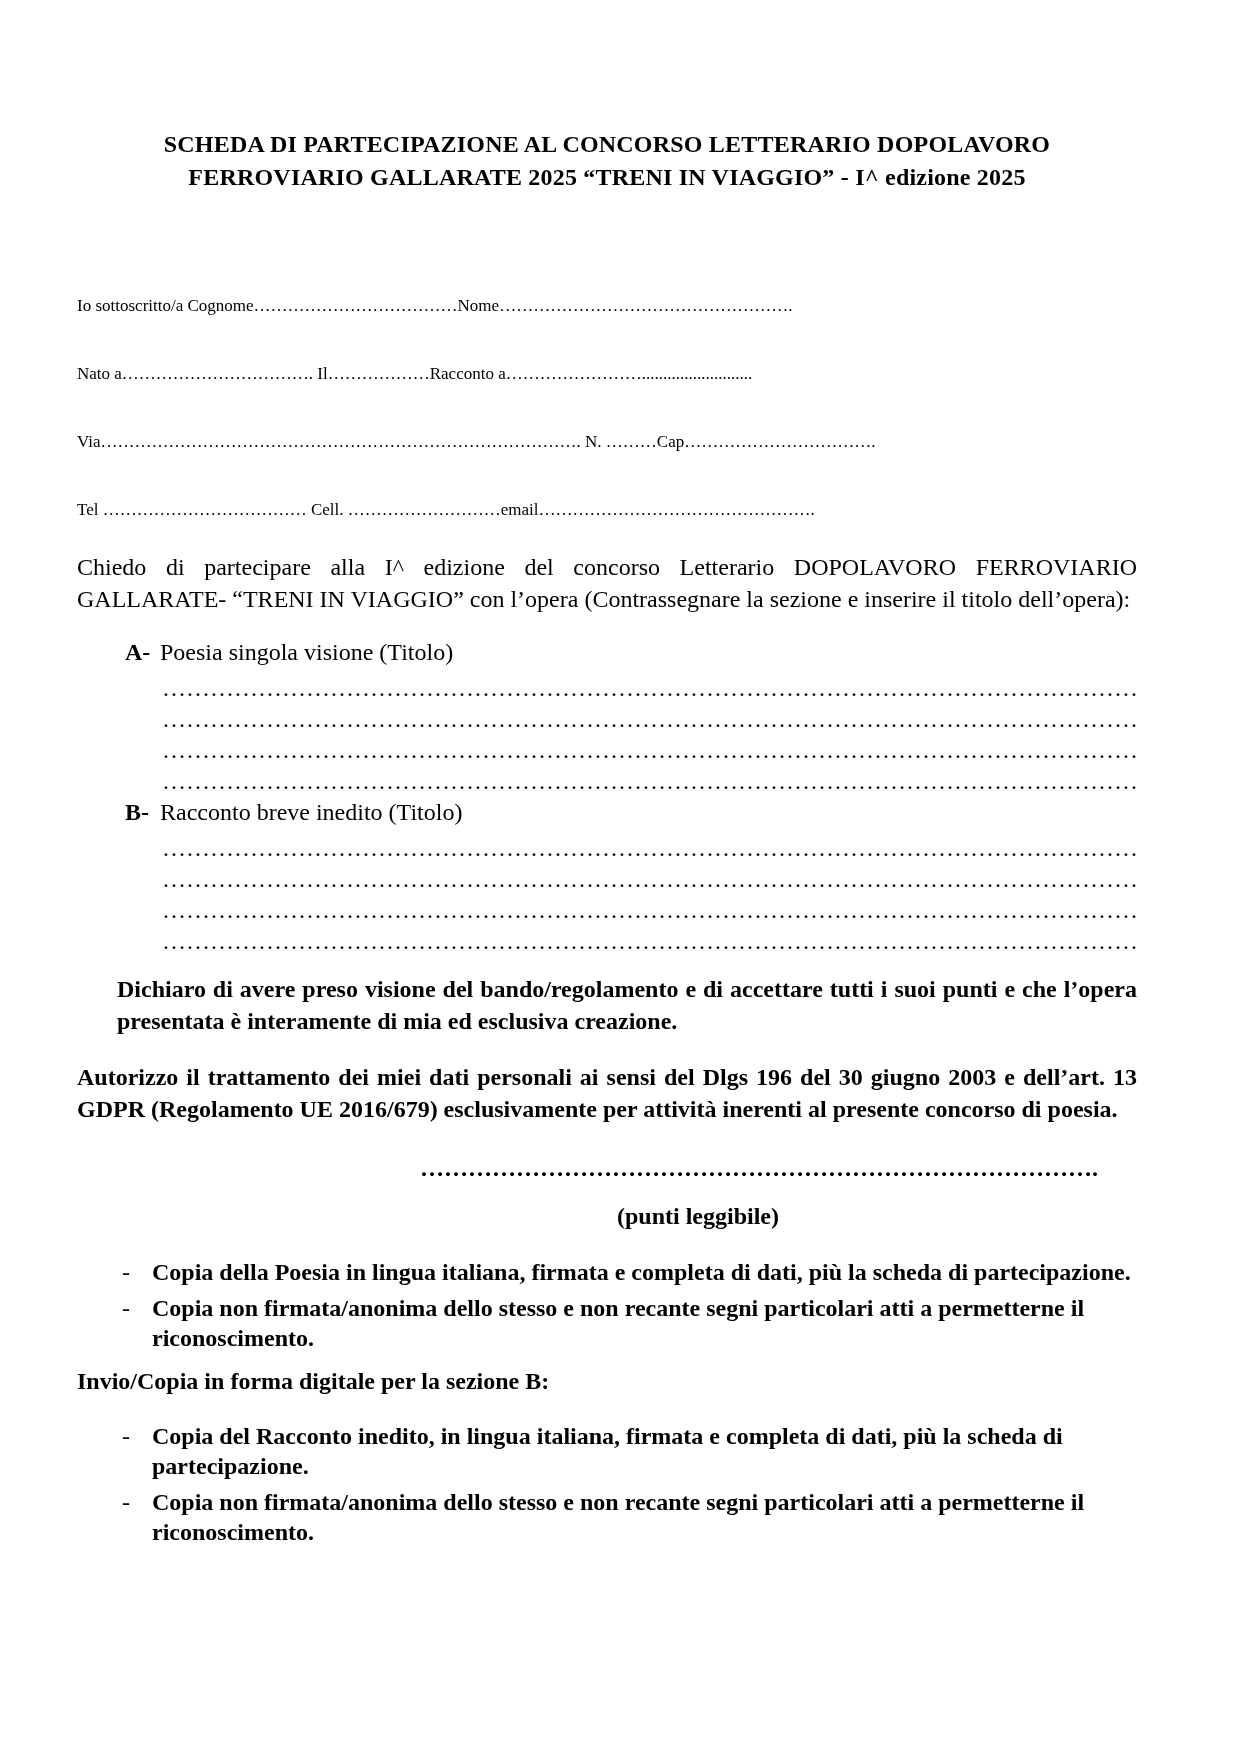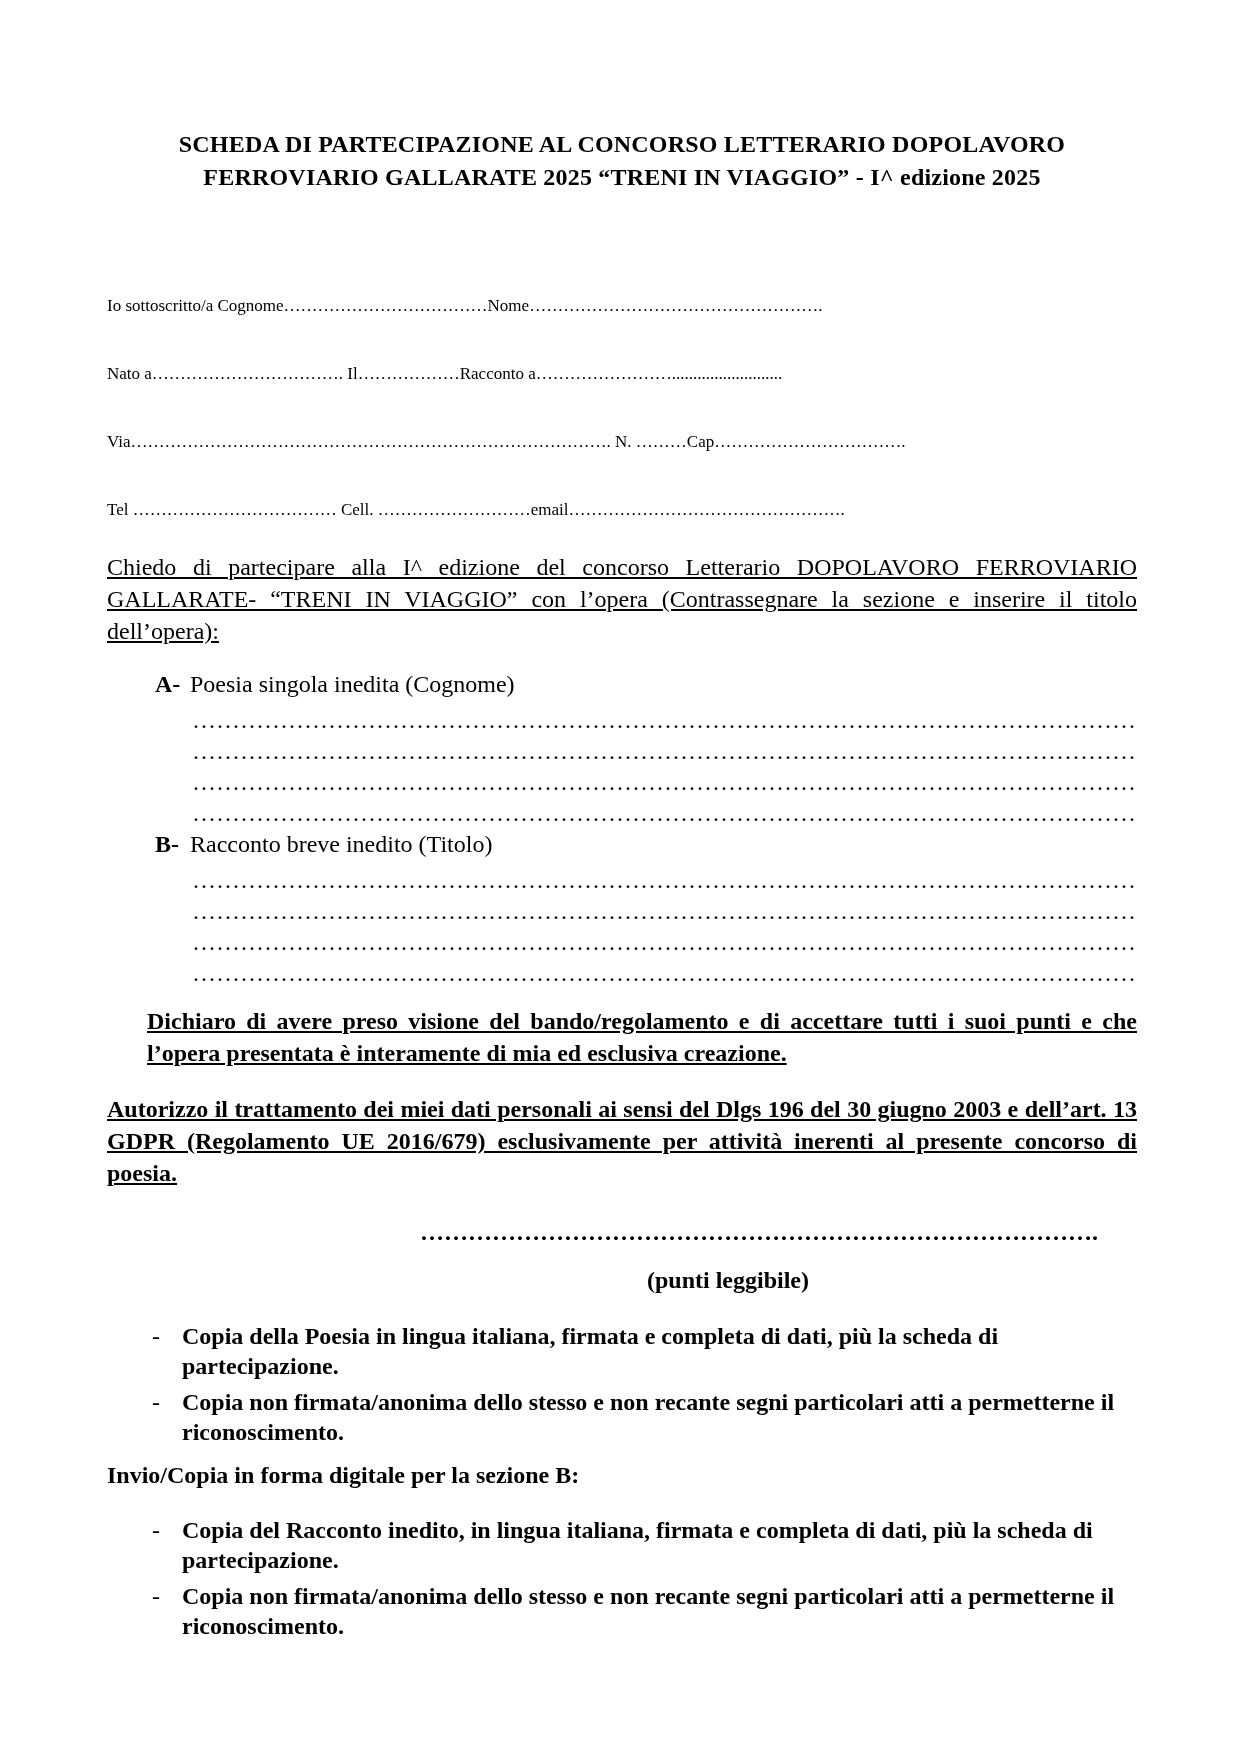--- a/index.html
+++ b/index.html
@@ -7,21 +7,21 @@
   body {
     width: 1239px;
     min-height: 1754px;
     background: #ffffff;
     color: #000000;
     font-family: "Liberation Serif", "DejaVu Serif", serif;
   }
   .page {
     width: 1239px;
     min-height: 1754px;
-    padding: 128px 102px 40px 107px;
+    padding: 128px 102px 40px 77px;
   }
   .doc-title {
     font-size: 24px;
     font-weight: 700;
     line-height: 33px;
     text-align: center;
     letter-spacing: 0.2px;
   }
   .form-lines { margin-top: 99px; }
   .form-line {
@@ -30,21 +30,20 @@
     white-space: nowrap;
     overflow: hidden;
     margin-bottom: 27px;
     margin-top: 42px;
   }
   .para {
     font-size: 24px;
     line-height: 32px;
     text-align: justify;
     margin: 0;
-    text-decoration: underline;
   }
   .intro { margin-top: 28px; }
   .ab-block { margin-top: 22px; font-size: 24px; }
   .ab-row { padding-left: 48px; line-height: 31px; }
   .ab-letter { font-weight: 700; display: inline-block; width: 35px; }
   .dotted {
     padding-left: 85px;
     line-height: 31px;
     white-space: nowrap;
     overflow: hidden;
@@ -109,21 +108,21 @@
     <div class="form-line">Io sottoscritto/a Cognome………………………………Nome…………………………………………….</div>
     <div class="form-line">Nato a……………………………. Il………………Racconto a……………………..........................</div>
     <div class="form-line">Via…………………………………………………………………………. N. ………Cap…………………………….</div>
     <div class="form-line">Tel ……………………………… Cell. ………………………email………………………………………….</div>
   </div>
 
   <p class="para intro">Chiedo di partecipare alla I^ edizione del concorso Letterario DOPOLAVORO FERROVIARIO GALLARATE- “TRENI IN VIAGGIO” con l’opera (Contrassegnare la sezione e inserire il titolo dell’opera):</p>
 
   <div class="ab-block">
     <div class="ab-row">
-      <span class="ab-letter">A-</span><span>Poesia singola inedita (Cognome)</span>
+      <span class="ab-letter">A-</span><span>Poesia singola visione (Titolo)</span>
     </div>
     <div class="dotted first">……………………………………………………………………………………………………………………………………………………………………</div>
     <div class="dotted">……………………………………………………………………………………………………………………………………………………………………</div>
     <div class="dotted">……………………………………………………………………………………………………………………………………………………………………</div>
     <div class="dotted">……………………………………………………………………………………………………………………………………………………………………</div>
 
     <div class="ab-row">
       <span class="ab-letter">B-</span><span>Racconto breve inedito (Titolo)</span>
     </div>
     <div class="dotted first">……………………………………………………………………………………………………………………………………………………………………</div>

